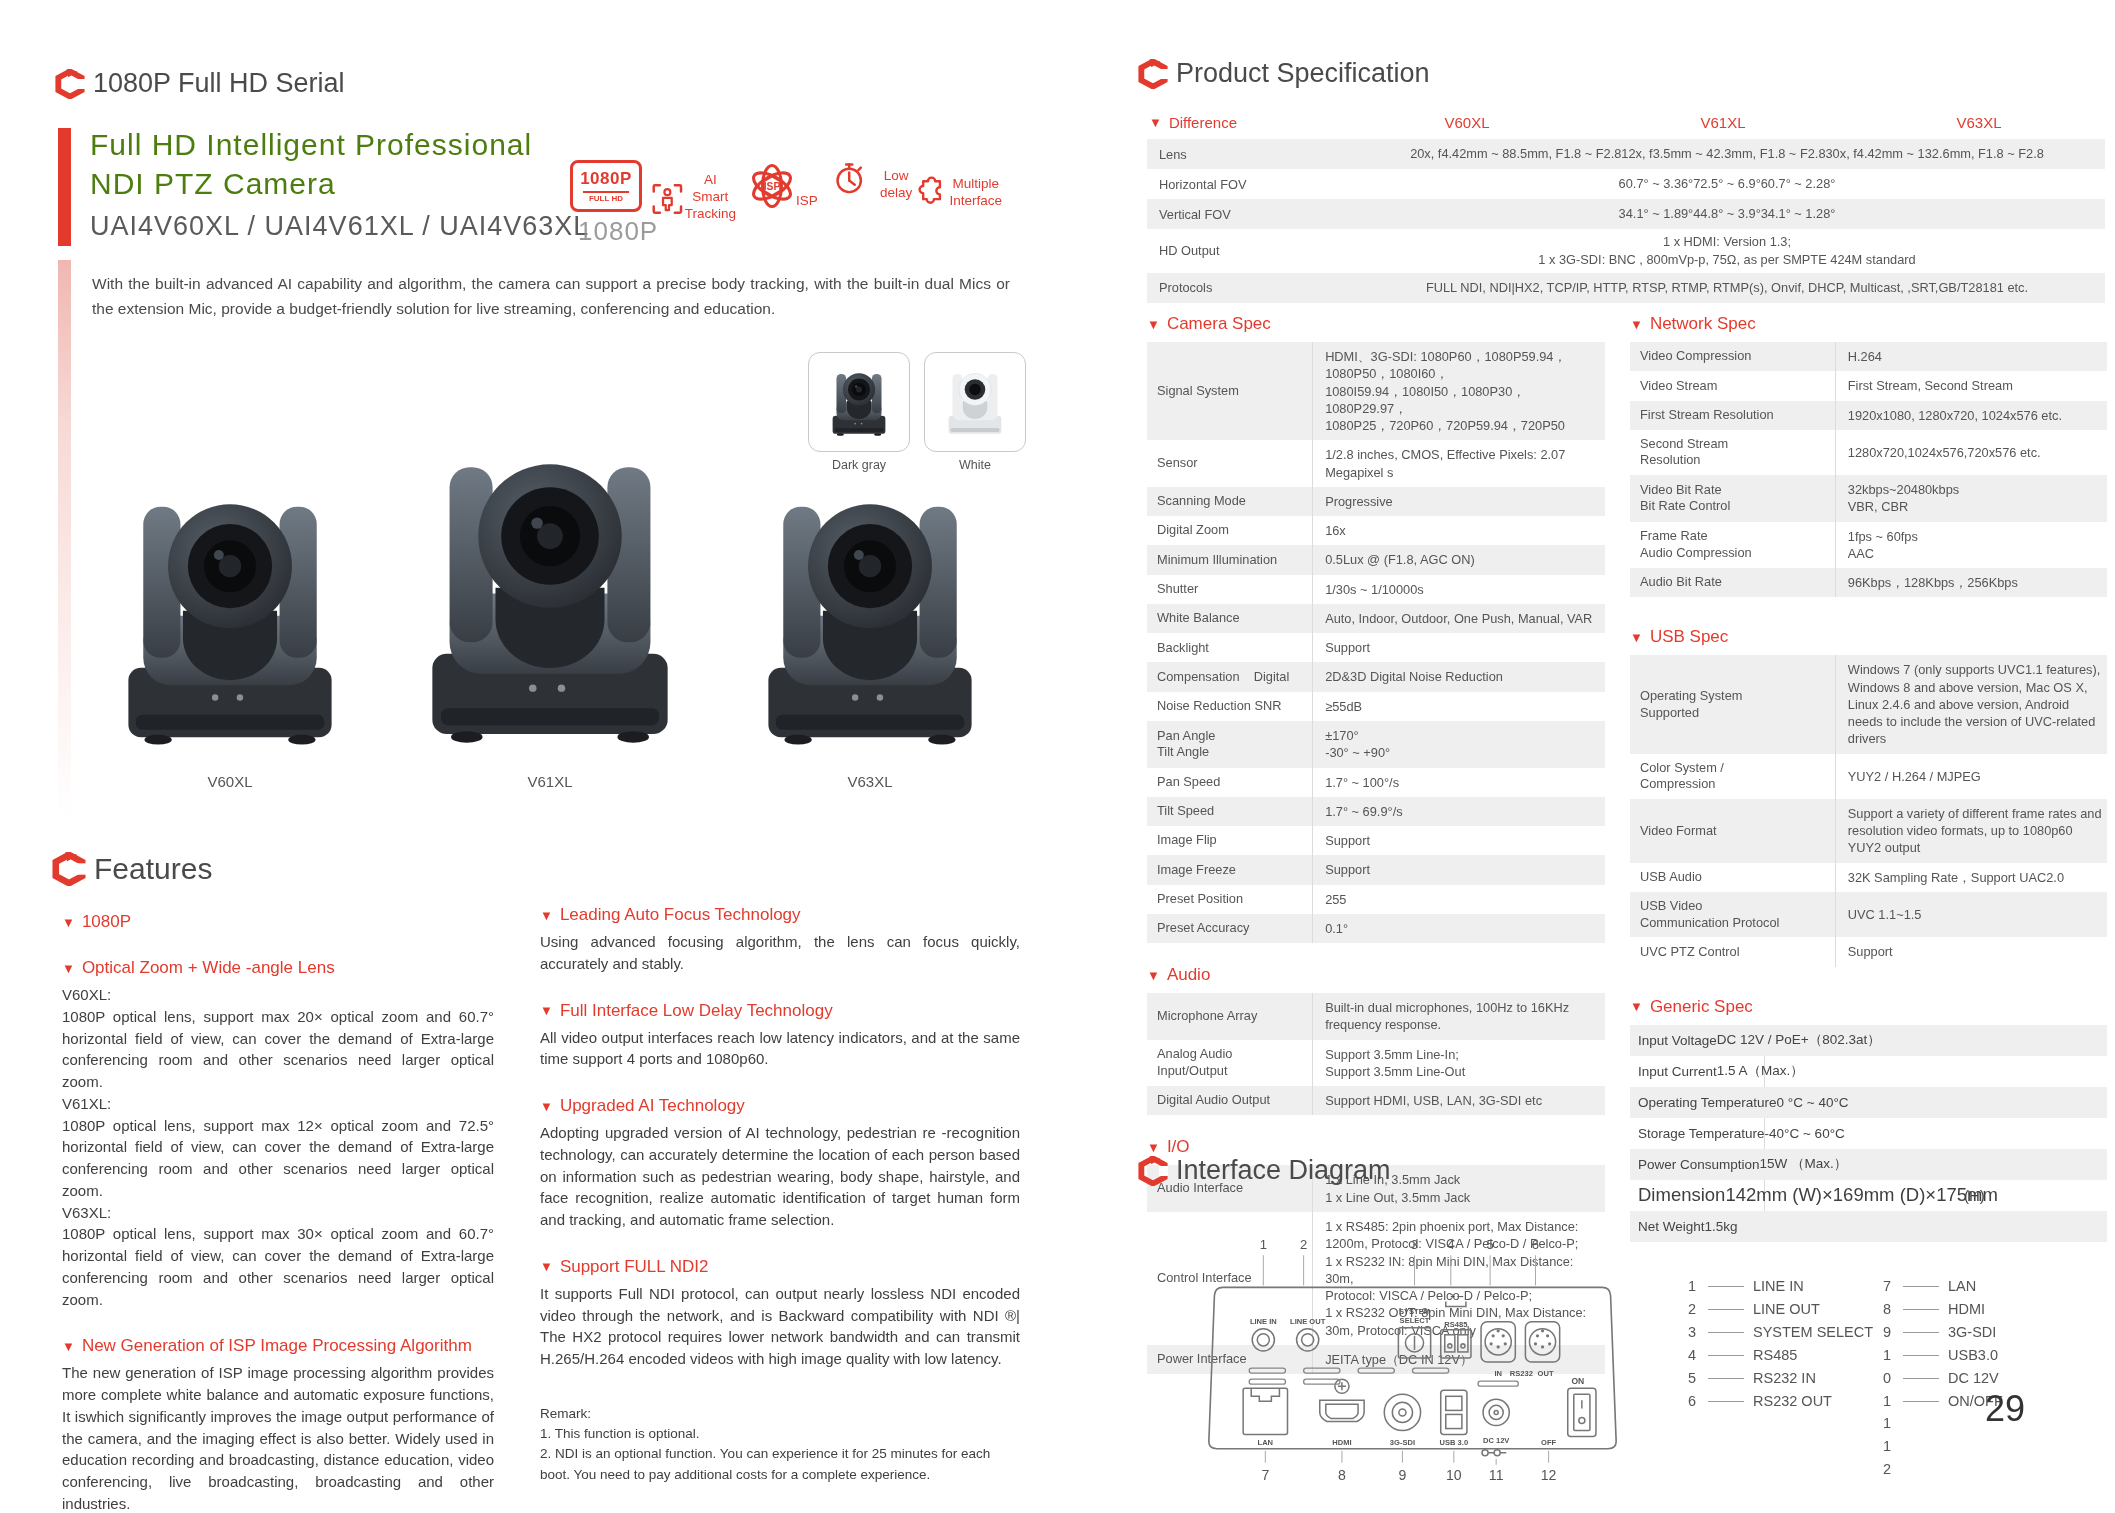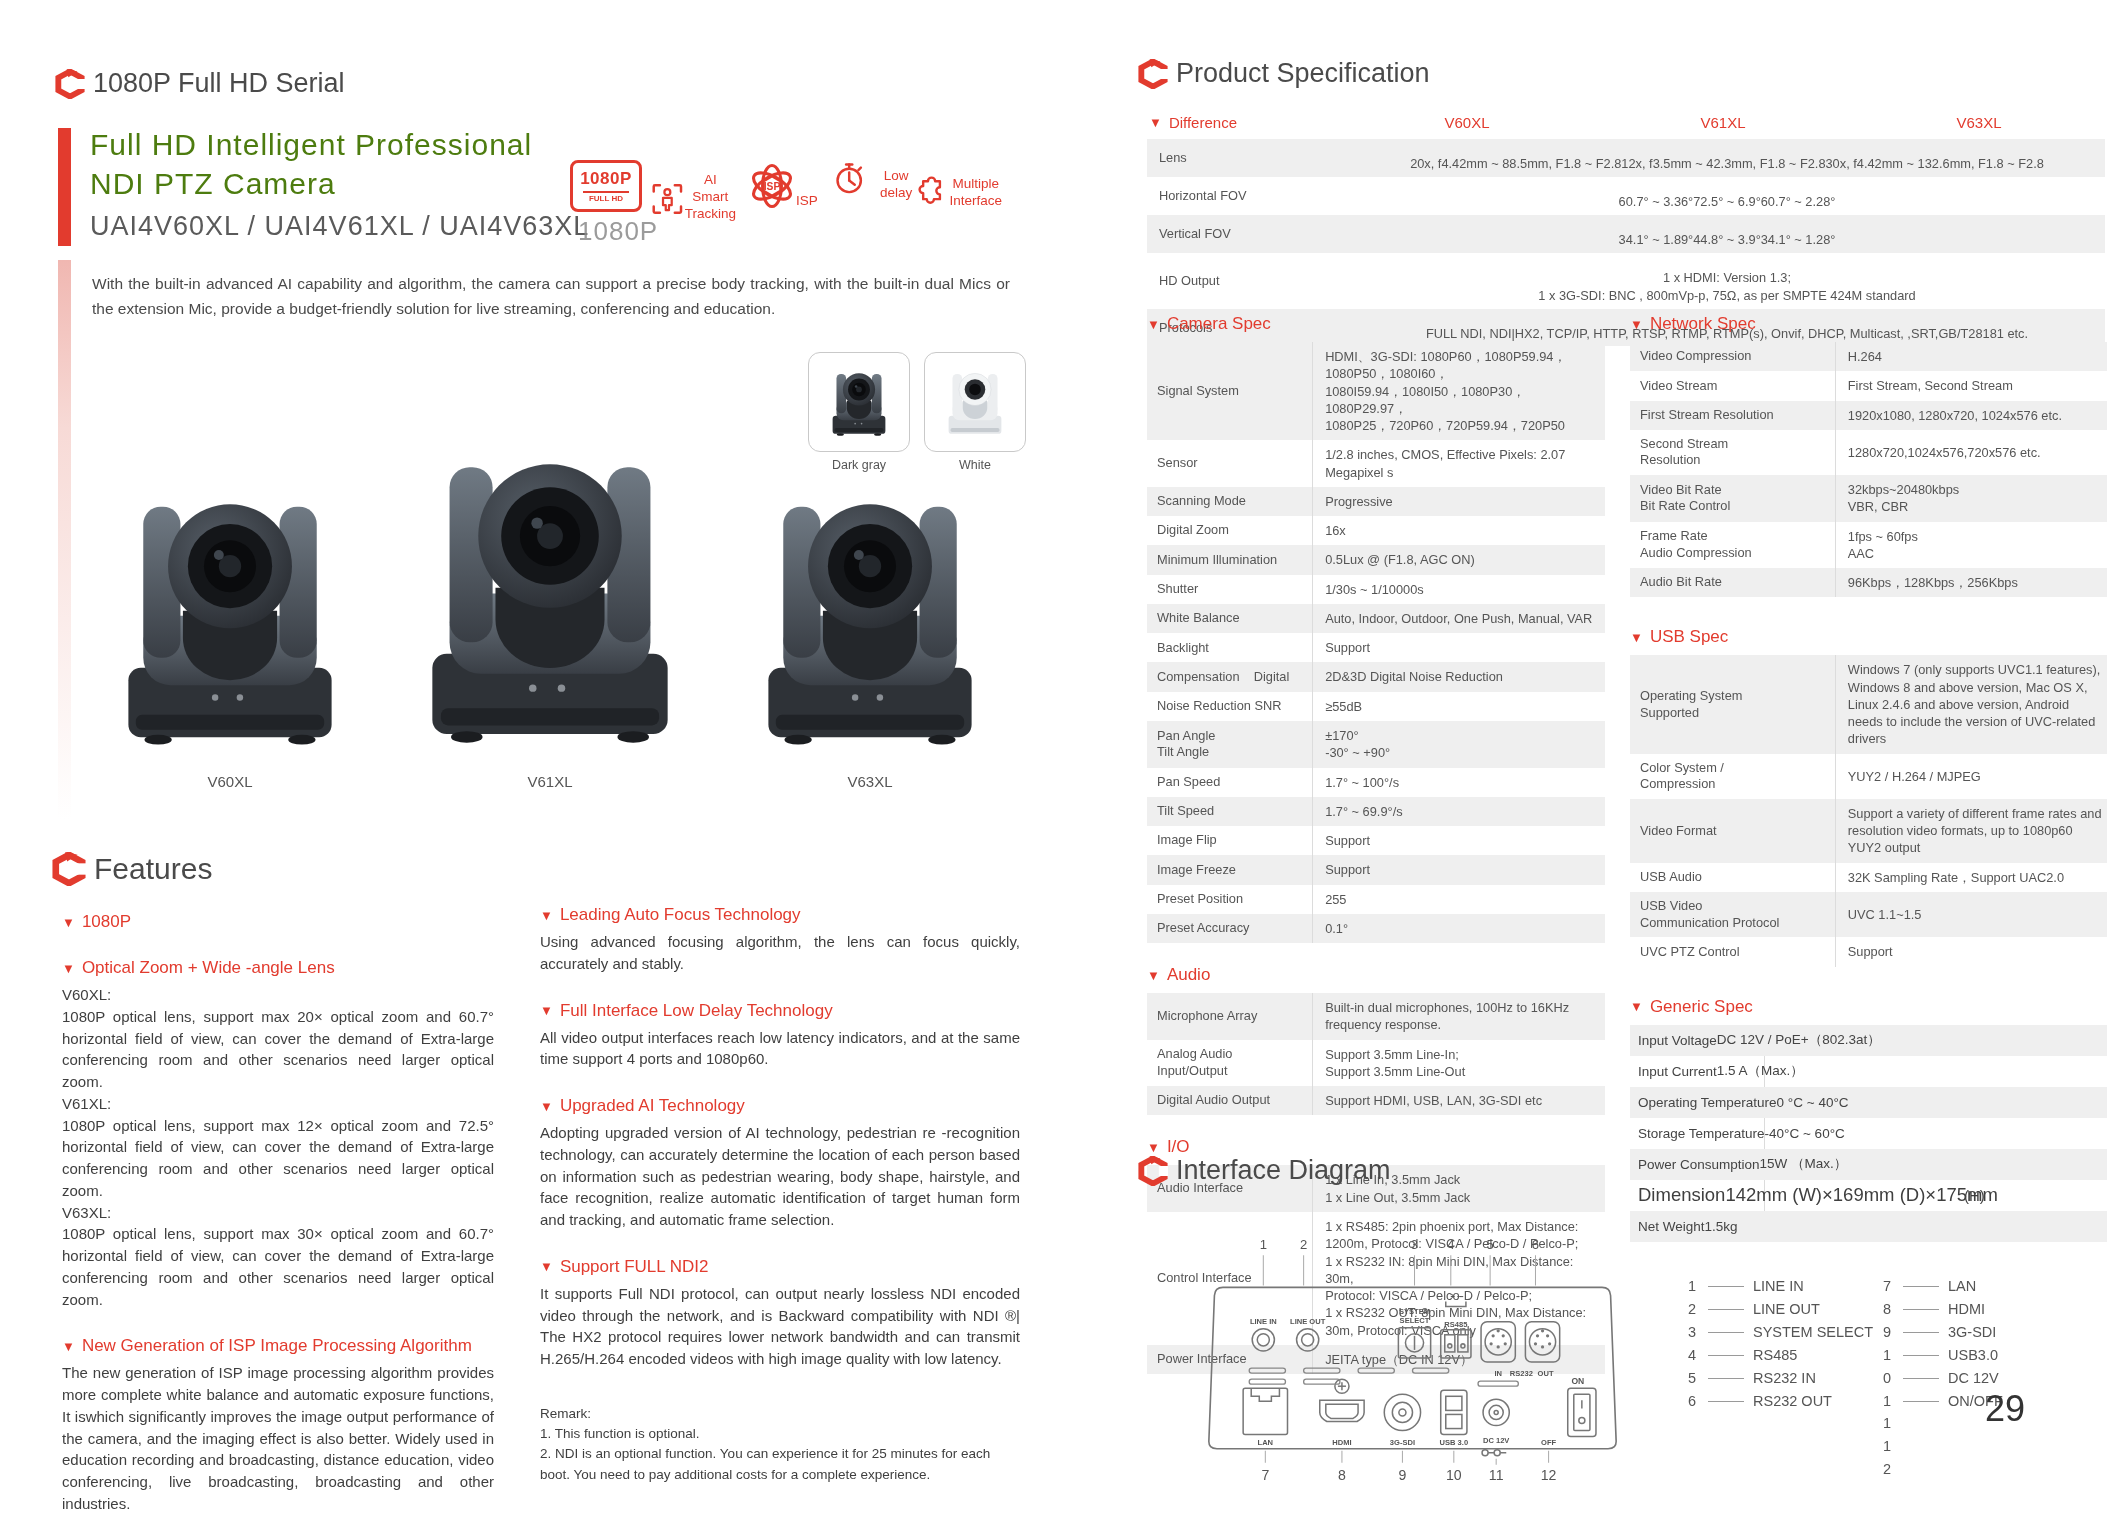--- a/index.html
+++ b/index.html
@@ -37,21 +37,21 @@
   .spec-table{width:100%;font-size:12.8px;color:#555;}
   .srow{display:flex;align-items:stretch;min-height:29px;}
   .srow.odd{background:#efefef;}
   .slabel{flex:0 0 33%;padding:6px 4px 6px 10px;border-right:1px solid #dcdcdc;display:flex;align-items:center;line-height:1.3;}
   .sval{flex:1;padding:6px 4px 6px 12px;display:flex;align-items:center;line-height:1.35;}
   .spec-h{margin:22px 0 8px;}
   
   .drow{display:flex;min-height:30px;align-items:stretch;font-size:12.8px;color:#555;}
   .drow.odd{background:#efefef;}
   .dlabel{flex:0 0 190px;padding:6px 0 6px 12px;display:flex;align-items:center;}
-  .dval{flex:1;display:flex;align-items:center;justify-content:center;text-align:center;line-height:1.4;padding:4px 6px;margin-top:12px;}
+  .dval{flex:1;display:flex;align-items:center;justify-content:center;text-align:center;line-height:1.4;padding:4px 6px;}
   .dhead{display:flex;align-items:center;height:34px;font-size:15px;color:#e23b2e;}
   .dhead .dcol{flex:0 0 256px;text-align:center;}
   .dhead .dlab{flex:0 0 190px;display:flex;align-items:center;gap:7px;padding-left:2px;font-weight:500;}
   
   .gwrap{position:relative;}
   .gvline{position:absolute;left:28%;top:0;bottom:0;width:1px;background:#dcdcdc;}
   .grow{display:flex;align-items:center;min-height:31px;font-size:13.5px;color:#444;padding-left:8px;position:relative;}
   .grow.odd{background:#efefef;}
   .grow.big{font-size:18.5px;color:#3f3f3f;}
   .grow .gsuf{position:absolute;left:70%;font-size:15px;}

